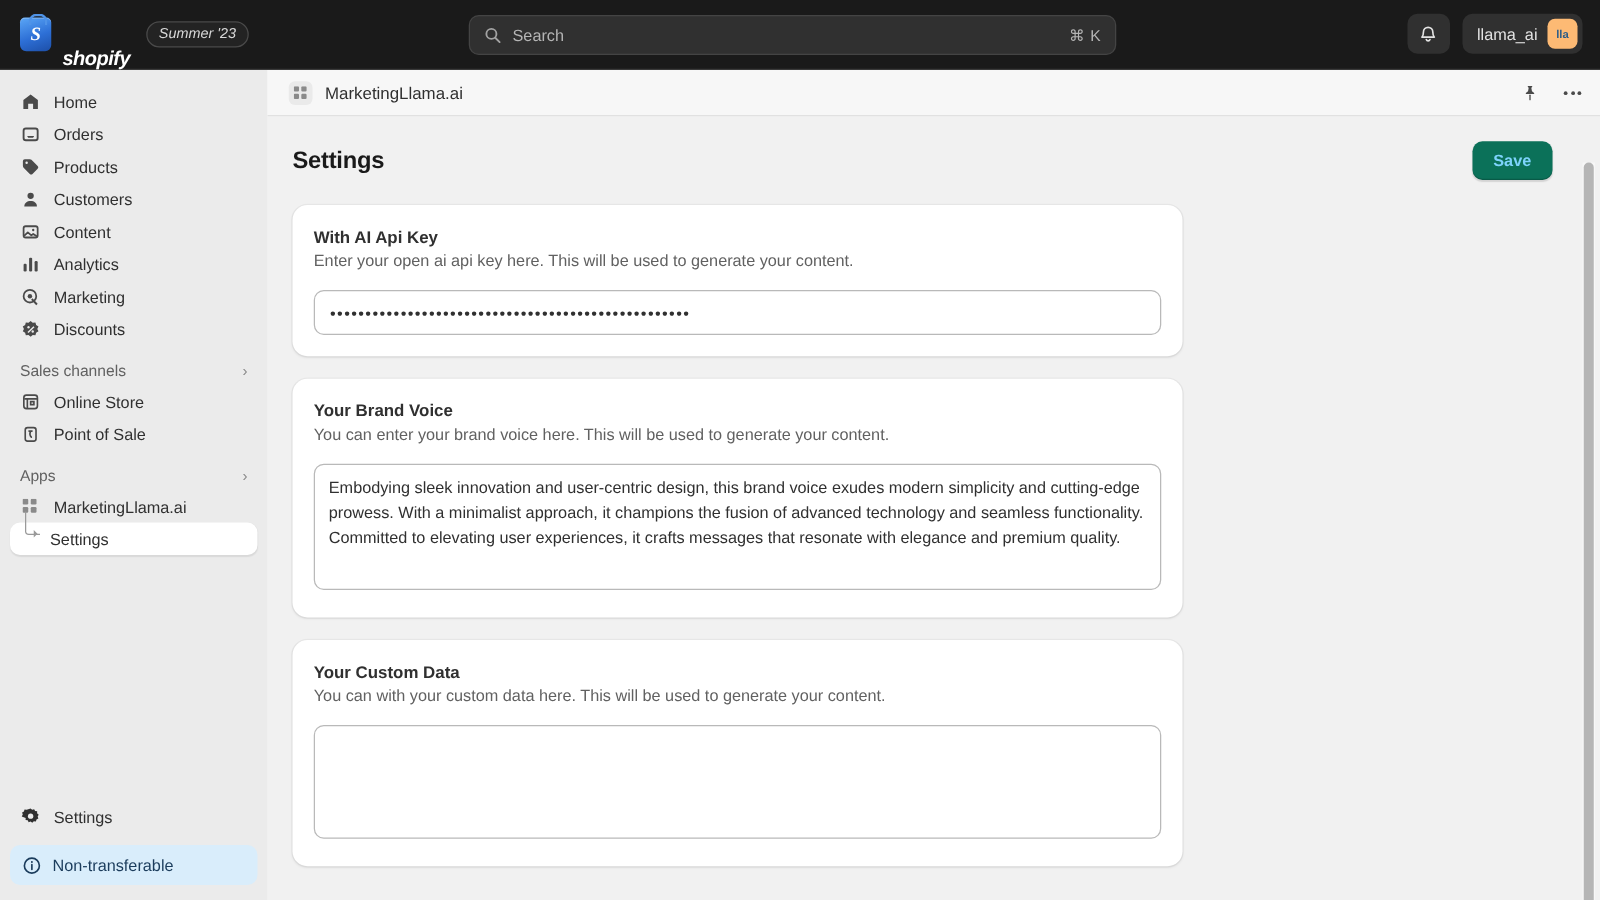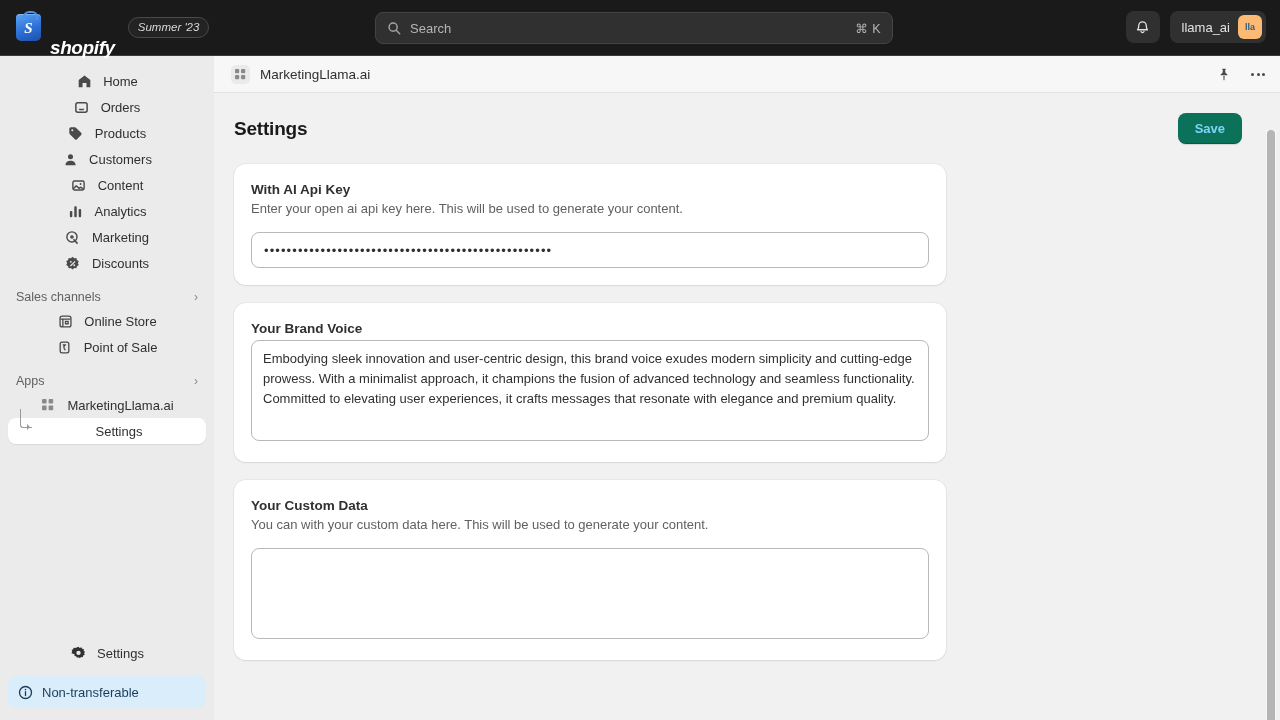--- a/index.html
+++ b/index.html
@@ -32,21 +32,21 @@
     width: 11px; height: 7px;
     border: 2px solid #4f93e8; border-bottom: none;
     border-radius: 6px 6px 0 0;
   }
   .shopify-bag span {
     color: #fff; font-family: "Liberation Serif", serif;
     font-style: italic; font-weight: bold; font-size: 15px; line-height: 1;
     margin-top: 1px;
   }
   .wordmark {
-    color: #fff; font-size: 19px; font-weight: bold;
+    color: #fff; font-size: 16px; font-weight: bold;
     font-style: italic; letter-spacing: -0.4px; margin-top: 40px;
   }
   .version-pill {
     margin-left: 4px;
     border: 1px solid #4a4a4a; border-radius: 11px;
     padding: 3px 9px 4px;
     color: #d8d8d8; font-size: 11.5px; font-style: italic;
     background: #232323;
   }
   .searchbar {
@@ -81,21 +81,21 @@
   .sidebar {
     position: absolute; top: 56px; left: 0;
     width: 214px; height: 664px;
     background: #ebebeb;
     padding: 12px 8px 0 8px;
   }
   .nav-item {
     display: flex; align-items: center; gap: 11px;
     height: 26px; padding: 0 8px; margin-bottom: 0;
     border-radius: 8px; cursor: pointer;
-    color: #303030; font-size: 13px; justify-content: center;
+    color: #303030; font-size: 13px;
   }
   .nav-item.active { background: #ffffff; box-shadow: 0 1px 1px rgba(0,0,0,.08); }
   .nav-icon { width: 16px; height: 16px; flex: none; display: flex; align-items: center; justify-content: center; }
   .nav-icon svg { display: block; }
   .nav-label { white-space: nowrap; }
 
   .section-head {
     display: flex; align-items: center; justify-content: space-between;
     padding: 0 8px; margin: 14px 0 4px;
     color: #616161; font-size: 12.5px; cursor: pointer;
@@ -418,20 +418,21 @@
       </div>
 
       <div class="card">
         <div class="card-title">With AI Api Key</div>
         <div class="card-sub">Enter your open ai api key here. This will be used to generate your content.</div>
         <div class="txt-input">•••••••••••••••••••••••••••••••••••••••••••••••••••</div>
       </div>
 
       <div class="card">
         <div class="card-title">Your Brand Voice</div>
+        <div class="card-sub">You can enter your brand voice here. This will be used to generate your content.</div>
         <textarea class="txt-area" style="">Embodying sleek innovation and user-centric design, this brand voice exudes modern simplicity and cutting-edge prowess. With a minimalist approach, it champions the fusion of advanced technology and seamless functionality. Committed to elevating user experiences, it crafts messages that resonate with elegance and premium quality.</textarea>
       </div>
 
       <div class="card">
         <div class="card-title">Your Custom Data</div>
         <div class="card-sub">You can with your custom data here. This will be used to generate your content.</div>
         <textarea class="txt-area empty" style=""></textarea>
       </div>
 
     </div>

